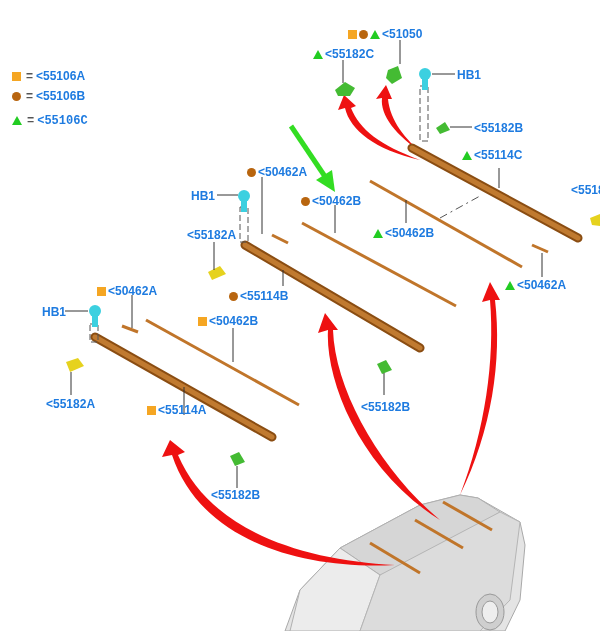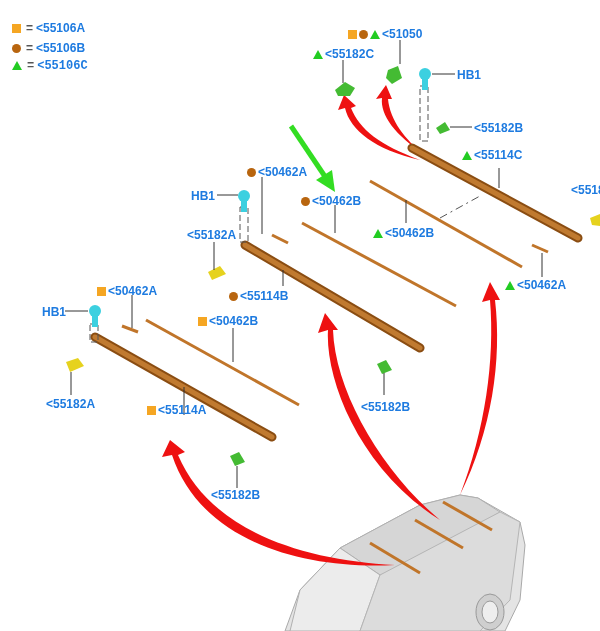--- a/index.html
+++ b/index.html
@@ -98,22 +98,22 @@
       <line x1="65" y1="311" x2="88" y2="311"></line>
     <line x1="132" y1="295" x2="132" y2="328"></line>
       <line x1="233" y1="328" x2="233" y2="362"></line>
     <line x1="71" y1="372" x2="71" y2="395"></line>
       <line x1="184" y1="387" x2="184" y2="415"></line>
     <line x1="237" y1="466" x2="237" y2="488"></line>
   </g>
 </svg>
 
 <div style="position:absolute;left:12px;top:21px;">
-  <div class="lbl" style="position:relative;margin-bottom:6px;"><span class="mk sq"></span><span class="eq">=</span><span>&lt;55106A</span></div>
-  <div class="lbl" style="position:relative;margin-bottom:4px;"><span class="mk ci"></span><span class="eq">=</span><span>&lt;55106B</span></div>
+  <div class="lbl" style="position:relative;margin-bottom:6px;margin-top:48px;"><span class="mk sq"></span><span class="eq">=</span><span>&lt;55106A</span></div>
+  <div class="lbl" style="position:relative;margin-bottom:11px;"><span class="mk ci"></span><span class="eq">=</span><span>&lt;55106B</span></div>
   <div class="lbl" style="position:relative;font-family:Liberation Mono, monospace;"><span class="mk tr"></span><span class="eq">=</span><span>&lt;55106C</span></div>
 </div>
 
 <div class="lbl" style="left:348px;top:27px;"><span class="mk sq"></span><span class="mk ci"></span><span class="mk tr"></span><span>&lt;51050</span></div>
 <div class="lbl" style="left:313px;top:47px;"><span class="mk tr"></span><span>&lt;55182C</span></div>
 <div class="lbl" style="left:457px;top:68px;">HB1</div>
 <div class="lbl" style="left:474px;top:121px;">&lt;55182B</div>
 <div class="lbl" style="left:462px;top:148px;"><span class="mk tr"></span><span>&lt;55114C</span></div>
 <div class="lbl" style="left:571px;top:183px;">&lt;5518</div>
 <div class="lbl" style="left:373px;top:226px;"><span class="mk tr"></span><span class="boxed">&lt;50462B</span></div>

